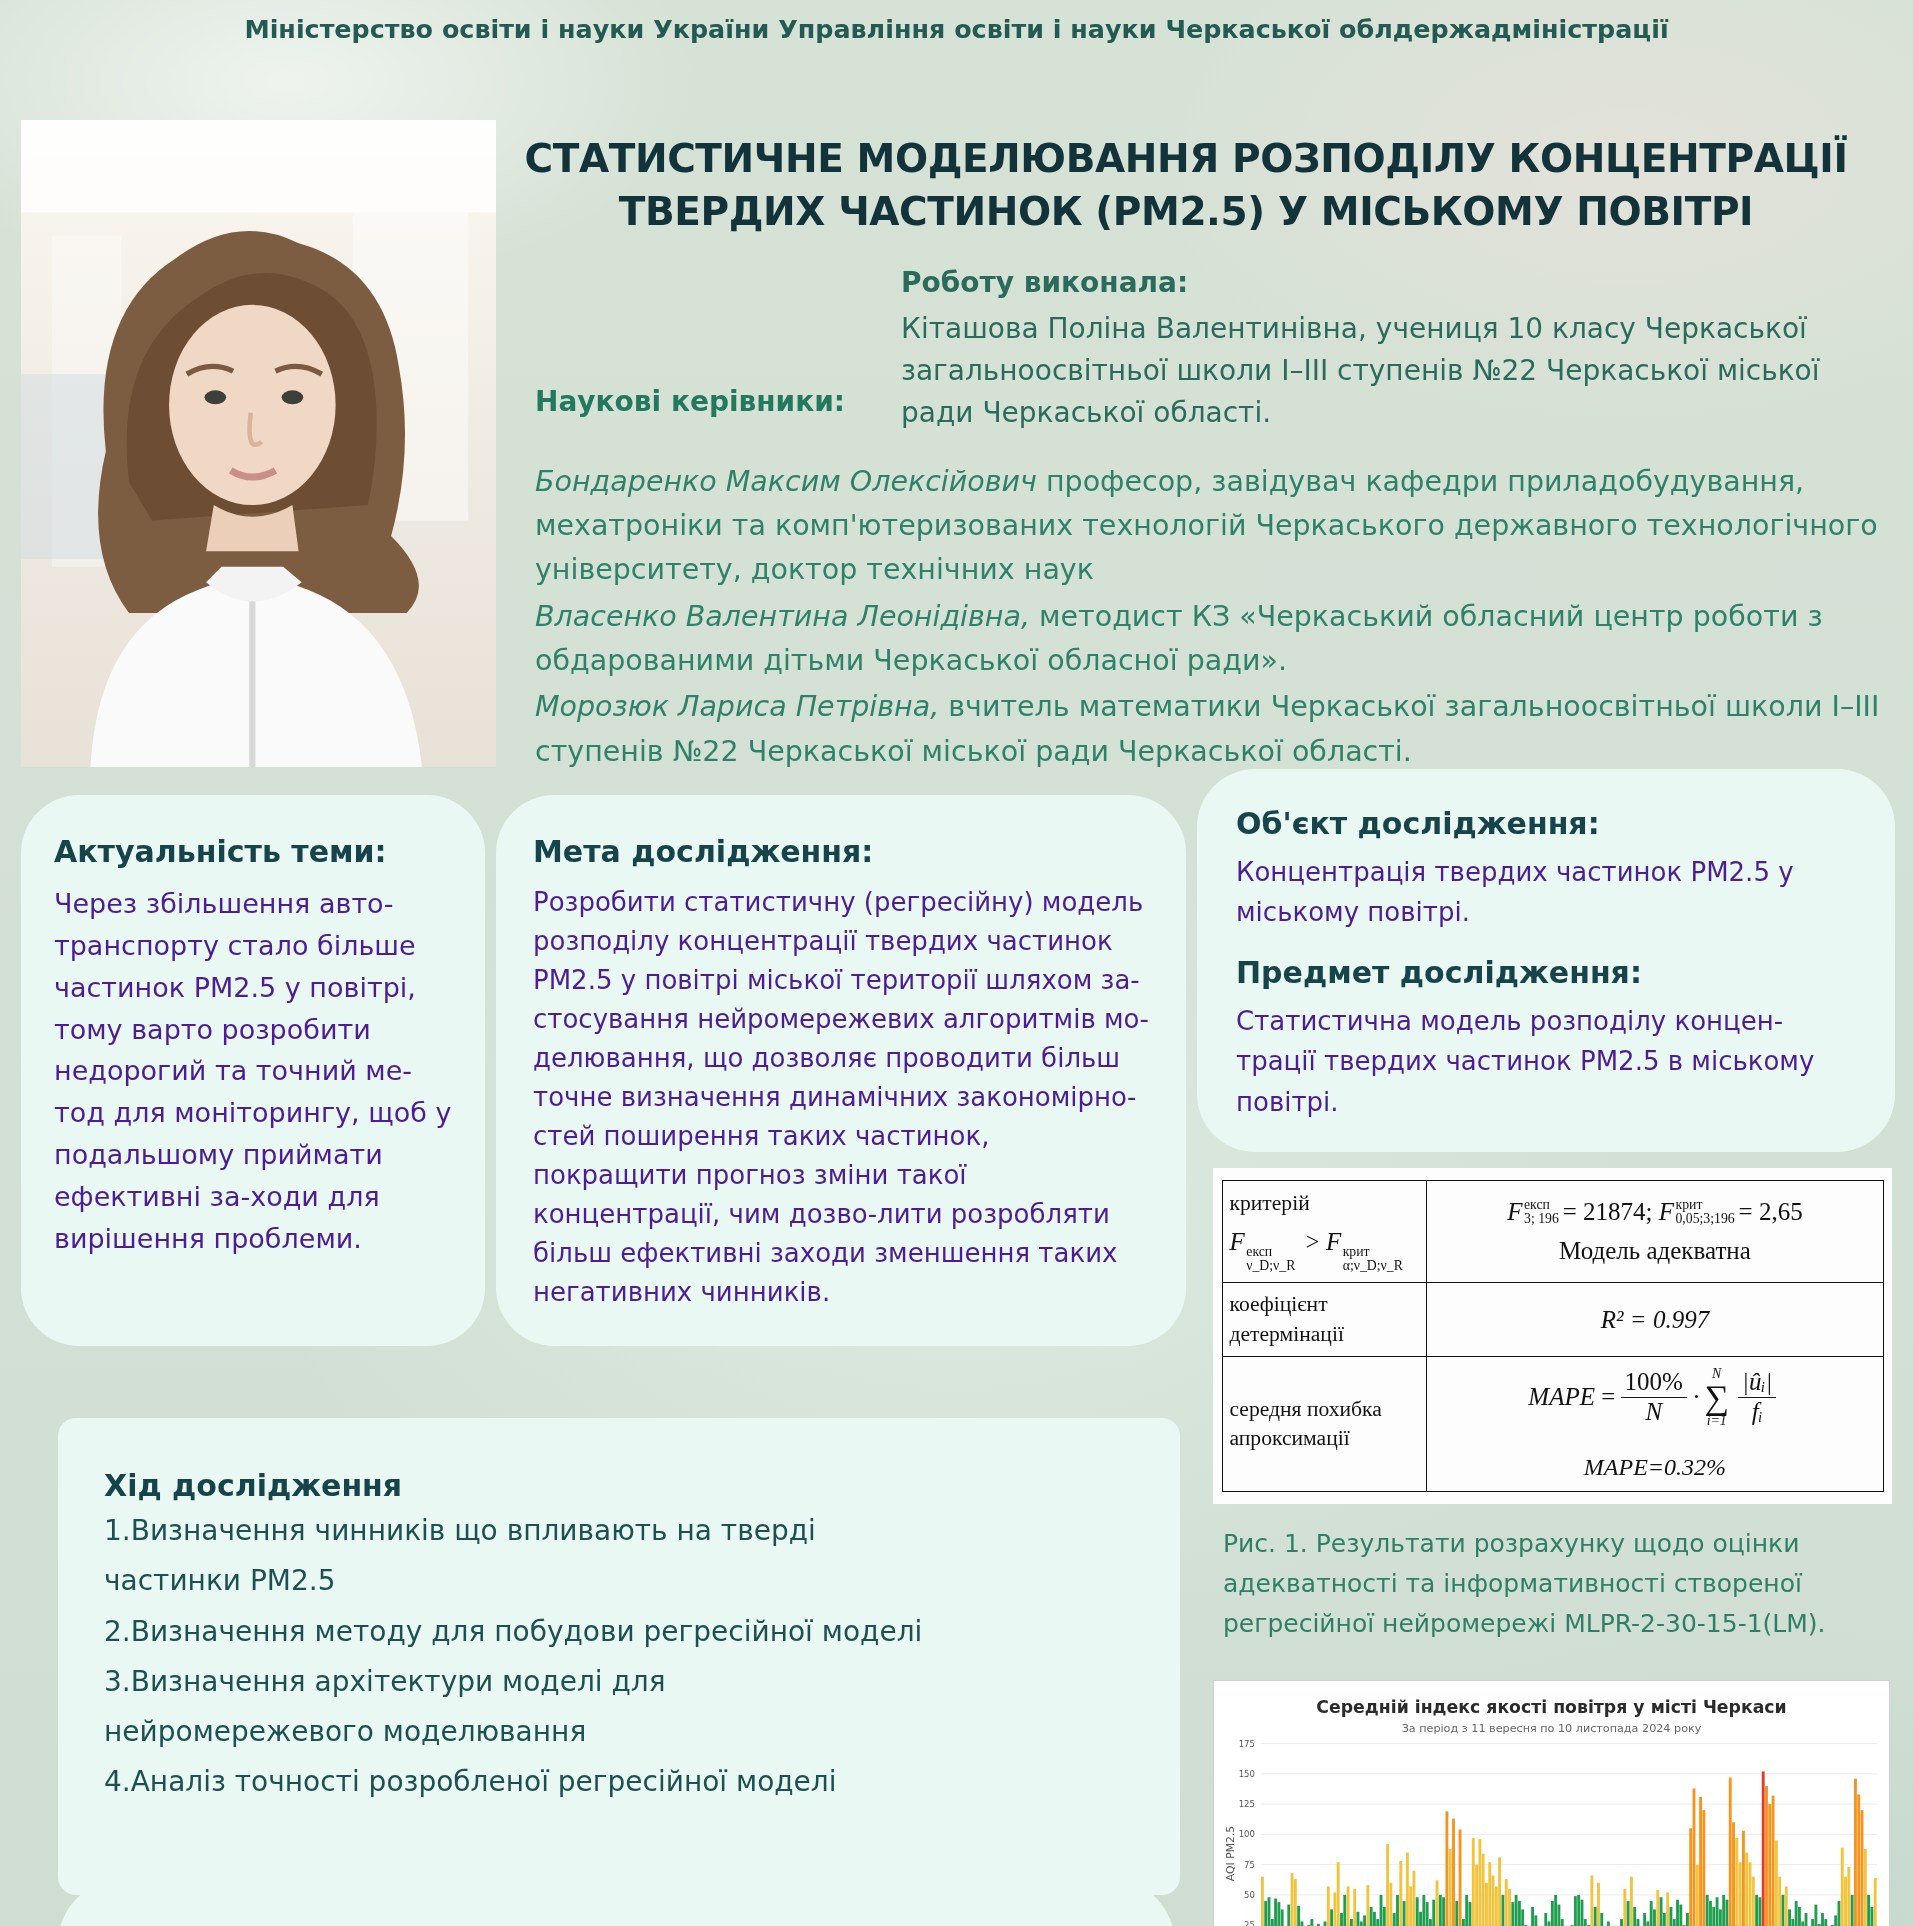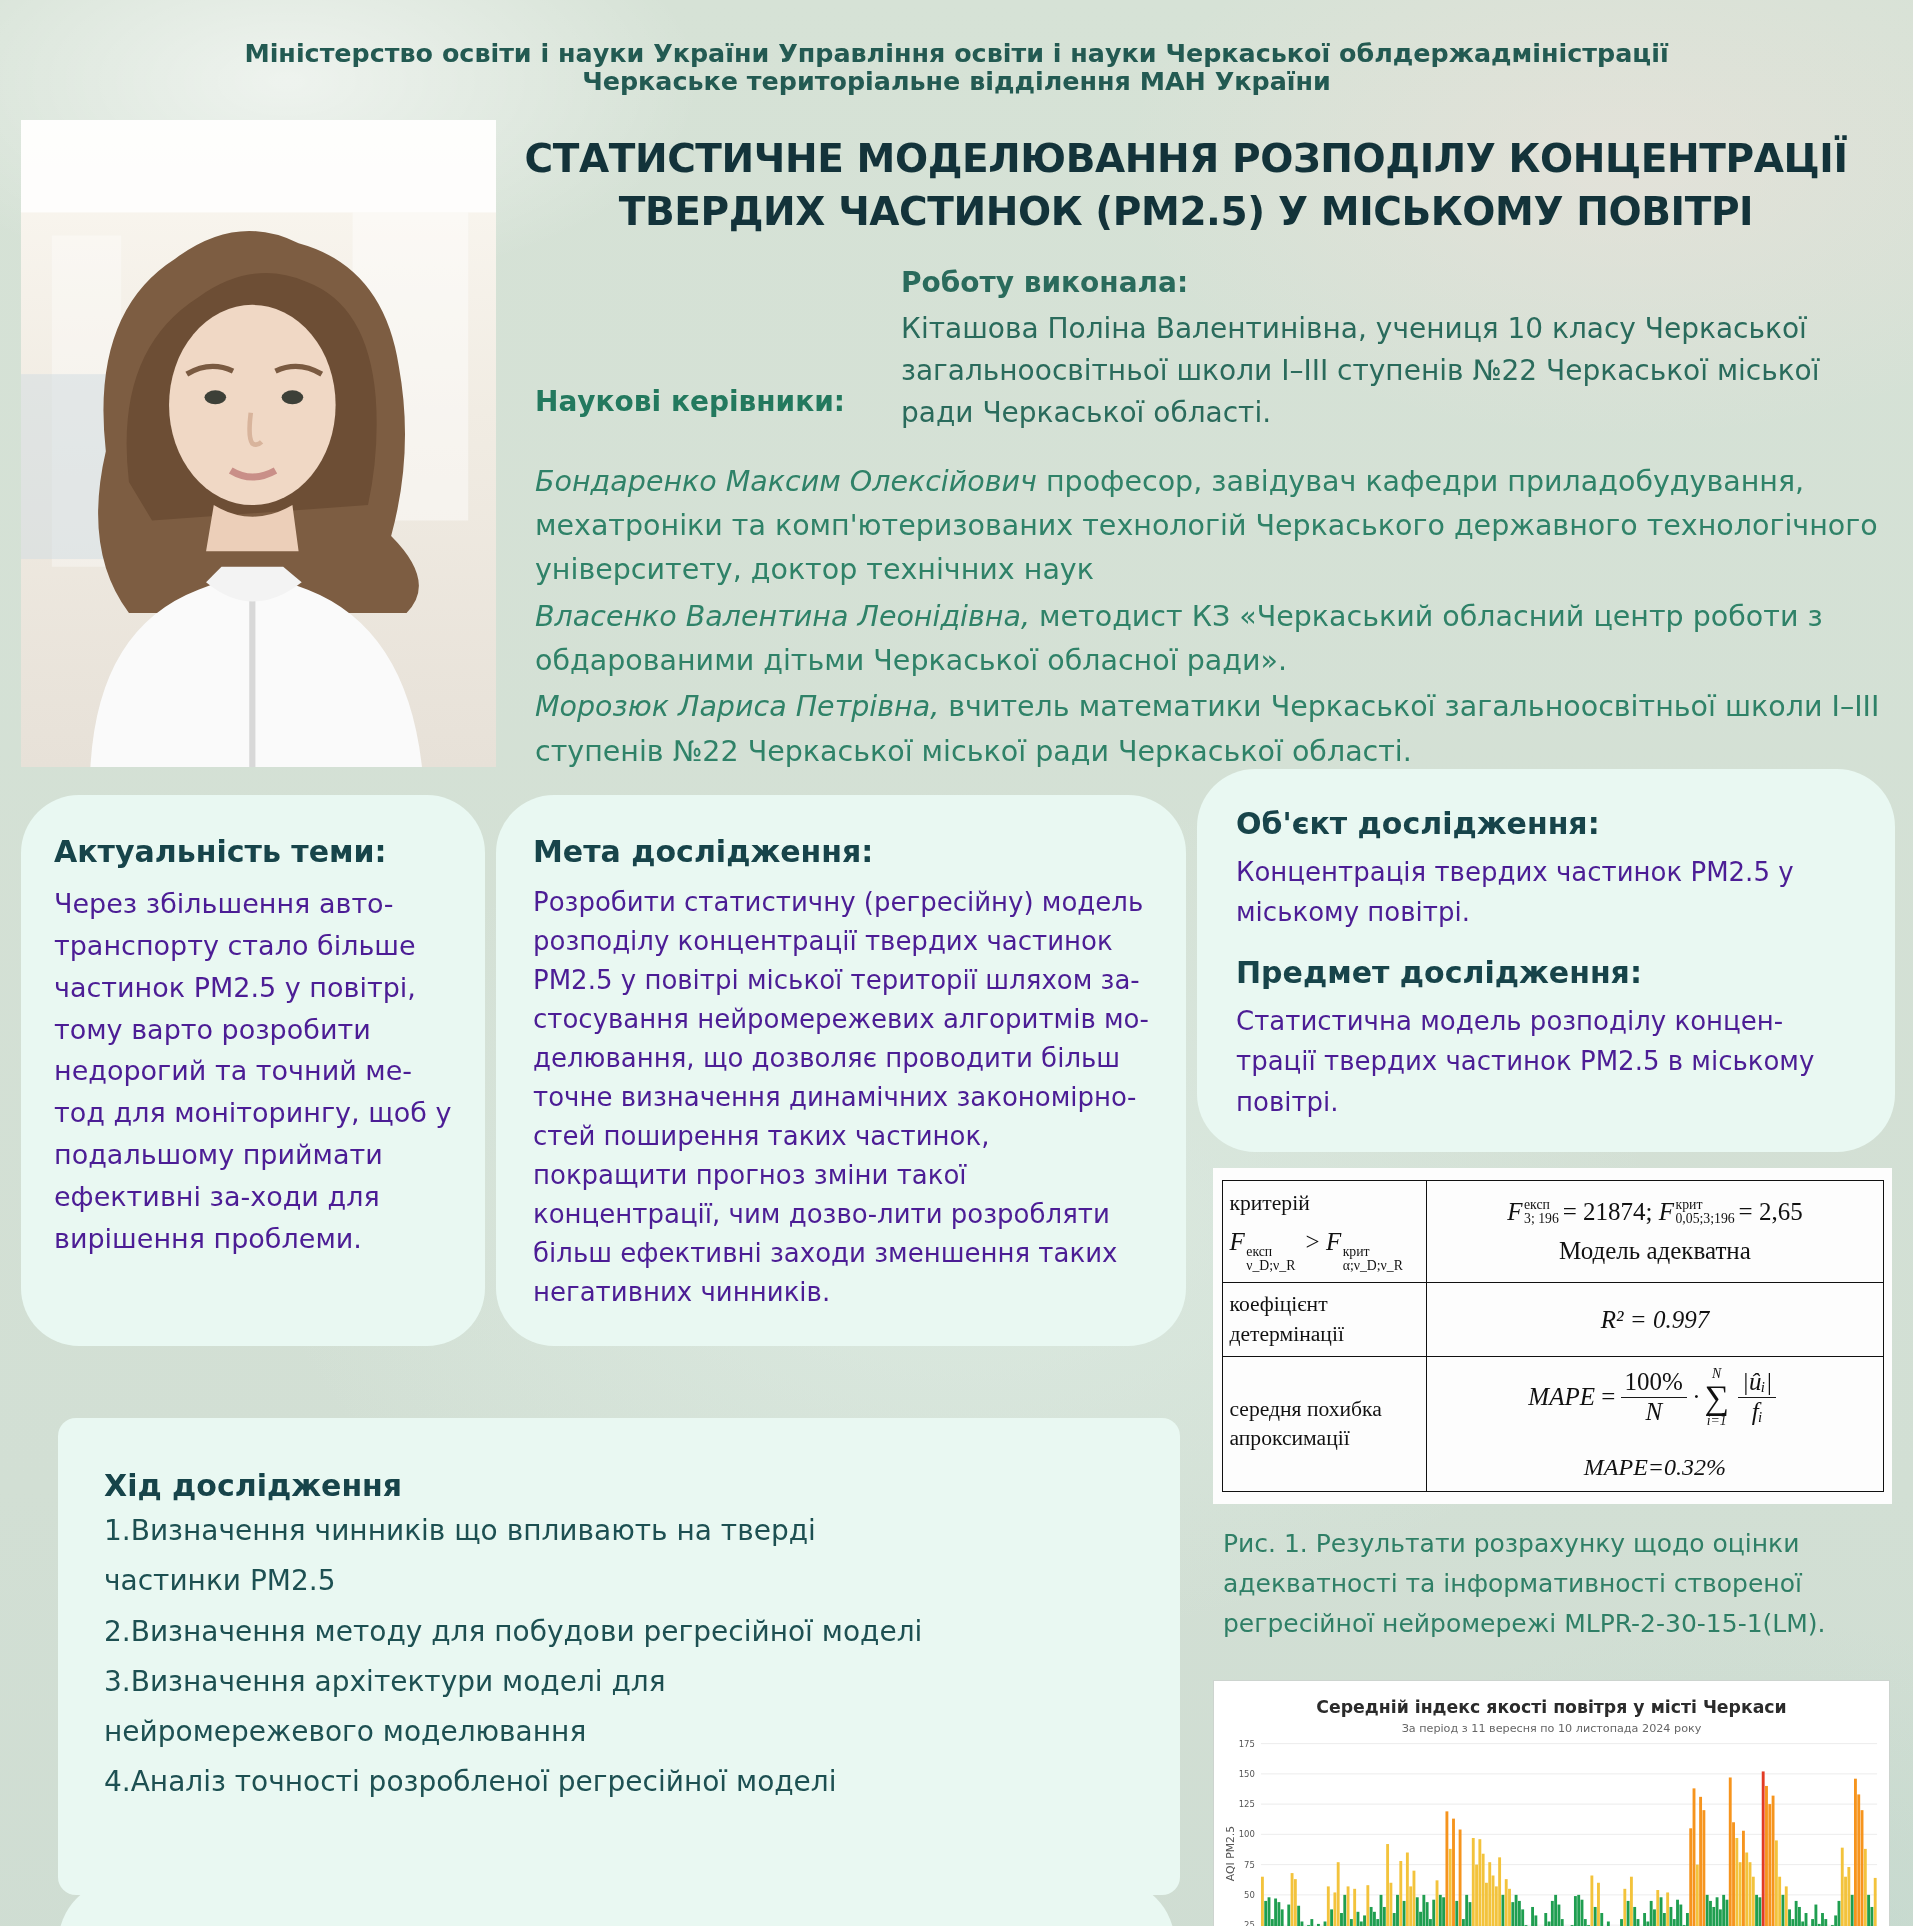--- a/index.html
+++ b/index.html
@@ -59,22 +59,21 @@
   .c-title{margin-top:16px;text-align:center;font-size:17.3px;font-weight:700;color:#2b2b2b;}
   .c-sub{text-align:center;font-size:11.2px;color:#666;margin-top:4.6px;}
   .c-ylabel{position:absolute;left:-61px;top:166px;width:154px;text-align:center;font-size:10.8px;color:#555;
     transform:rotate(-90deg);}
 </style>
 </head>
 <body>
 
 <div class="page">
 
-  <div class="hdr" style="top:38px;">Міністерство освіти і науки України Управління освіти і науки Черкаської облдержадміністрації</div>
-  <div class="hdr" style="top:66px;">Черкаське територіальне відділення МАН України</div>
+  <div class="hdr" style="top:14px;">Міністерство освіти і науки України Управління освіти і науки Черкаської облдержадміністрації</div>
 
   <div class="title-line" style="top:136px;">СТАТИСТИЧНЕ МОДЕЛЮВАННЯ РОЗПОДІЛУ КОНЦЕНТРАЦІЇ</div>
   <div class="title-line" style="top:189px;">ТВЕРДИХ ЧАСТИНОК (PM2.5) У МІСЬКОМУ ПОВІТРІ</div>
 
   <div class="photo">
     <svg width="100%" height="100%" viewBox="0 0 616 840" preserveAspectRatio="none">
       <defs>
         <linearGradient id="pbg" x1="0" y1="0" x2="0" y2="1">
           <stop offset="0" stop-color="#fbf8f2"></stop>
             <stop offset="0.45" stop-color="#f1ece3"></stop>

